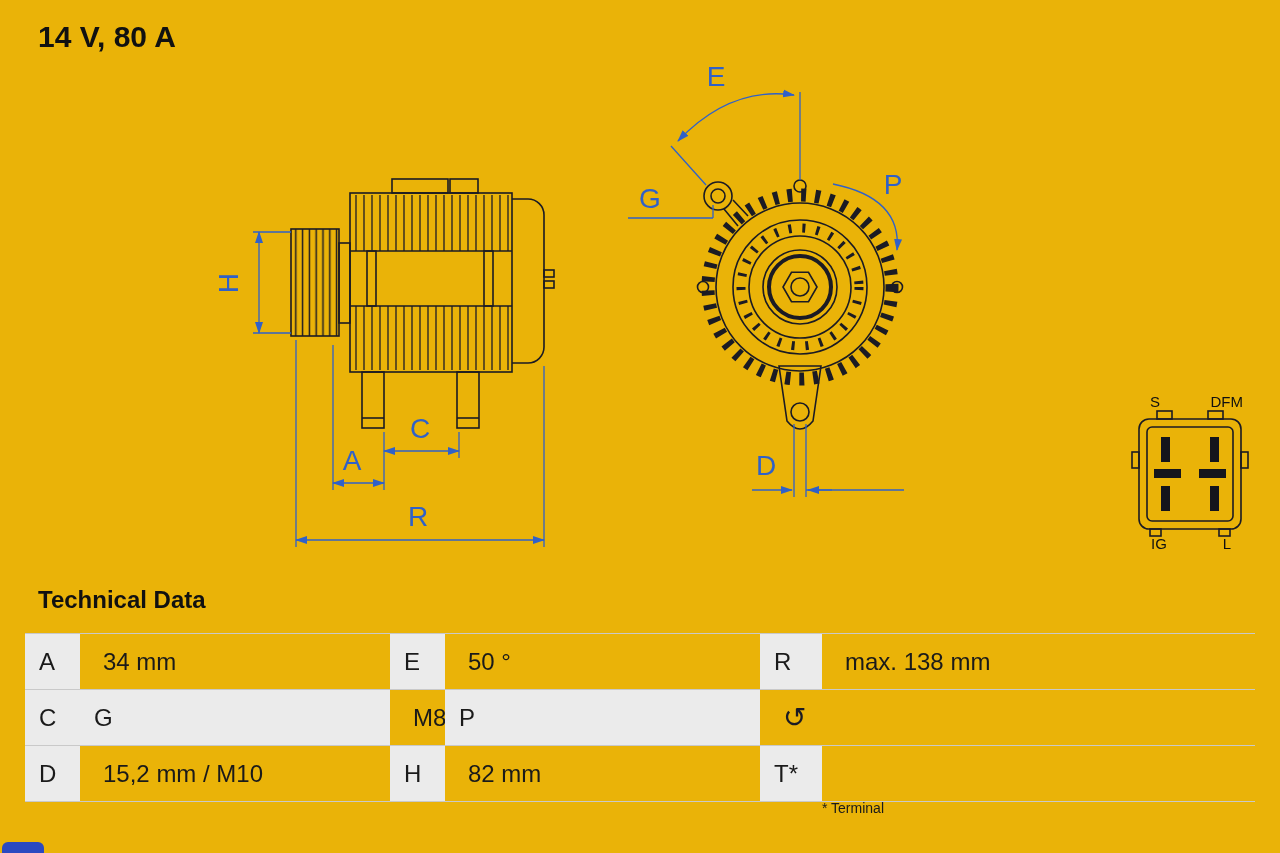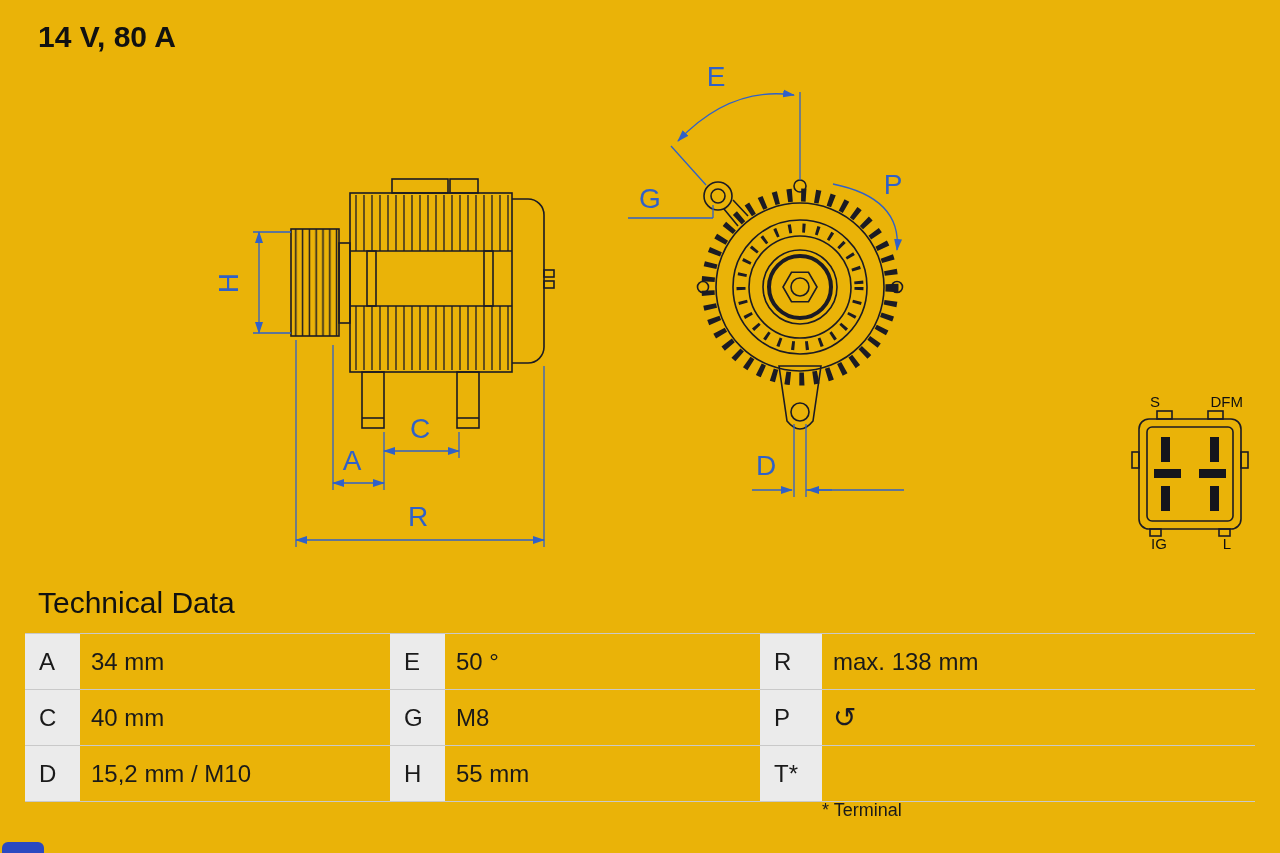--- a/index.html
+++ b/index.html
@@ -2,29 +2,29 @@
 <html><head>
 <meta charset="utf-8">
 <style>
   html,body{margin:0;padding:0;background:#fff;}
   .page{position:relative;width:1280px;height:853px;background:#eab308;overflow:hidden;
         font-family:"Liberation Sans",sans-serif;color:#1a1a1a;}
   .rating{position:absolute;left:38px;top:20px;font-size:30px;font-weight:bold;color:#111;}
   .drawing-svg{position:absolute;left:0;top:0;}
   .dim{fill:#3061c8;font-size:28px;font-family:"Liberation Sans",sans-serif;}
   .conn-label{fill:#101010;font-size:15px;font-family:"Liberation Sans",sans-serif;}
-  .section-title{position:absolute;left:38px;top:586px;font-size:30px;font-weight:normal;color:#111;}
+  .section-title{position:absolute;left:38px;top:586px;font-size:24px;font-weight:bold;color:#111;}
   .tech-table{position:absolute;left:25px;top:633px;width:1230px;}
   .trow{display:grid;grid-template-columns:55px 310px 55px 315px 62px 1fr;
         border-top:1px solid #c9c9c9;height:55px;align-items:stretch;font-size:24px;}
   .trow.last{border-bottom:1px solid #c9c9c9;}
   .tkey{background:#ebebeb;display:flex;align-items:center;padding-left:14px;box-sizing:border-box;}
-  .tval{display:flex;align-items:center;padding-left:11px;box-sizing:border-box;}
+  .tval{display:flex;align-items:center;padding-left:23px;box-sizing:border-box;}
   .rot-icon{font-family:"DejaVu Sans",sans-serif;font-size:28px;line-height:1;color:#1b1b24;}
-  .footnote{position:absolute;left:822px;top:800px;font-size:18px;color:#1a1a1a;}
+  .footnote{position:absolute;left:822px;top:800px;font-size:14px;color:#1a1a1a;}
   .accent-bar{position:absolute;left:2px;top:842px;width:42px;height:16px;border-radius:6px;background:#2b49c0;}
 </style>
 </head>
 <body>
 
 <div class="page">
 
   <div class="rating">14 V, 80 A</div>
 
   <svg class="drawing-svg" width="1280" height="580" viewBox="0 0 1280 580">
@@ -157,33 +157,32 @@
     <div class="trow">
       <div class="tkey">A</div>
       <div class="tval">34 mm</div>
       <div class="tkey">E</div>
       <div class="tval">50 °</div>
       <div class="tkey">R</div>
       <div class="tval">max. 138 mm</div>
     </div>
     <div class="trow">
       <div class="tkey">C</div>
-      <div class="tval">40 mm</div>
       <div class="tkey">G</div>
       <div class="tval">M8</div>
       <div class="tkey">P</div>
       <div class="tval">
         <span class="rot-icon">↺</span>
       </div>
     </div>
     <div class="trow last">
       <div class="tkey">D</div>
       <div class="tval">15,2 mm / M10</div>
       <div class="tkey">H</div>
-      <div class="tval">55 mm</div>
+      <div class="tval">82 mm</div>
       <div class="tkey">T*</div>
     </div>
   </div>
 
   <div class="footnote">* Terminal</div>
 
   <div class="accent-bar"></div>
 
 </div>
 

